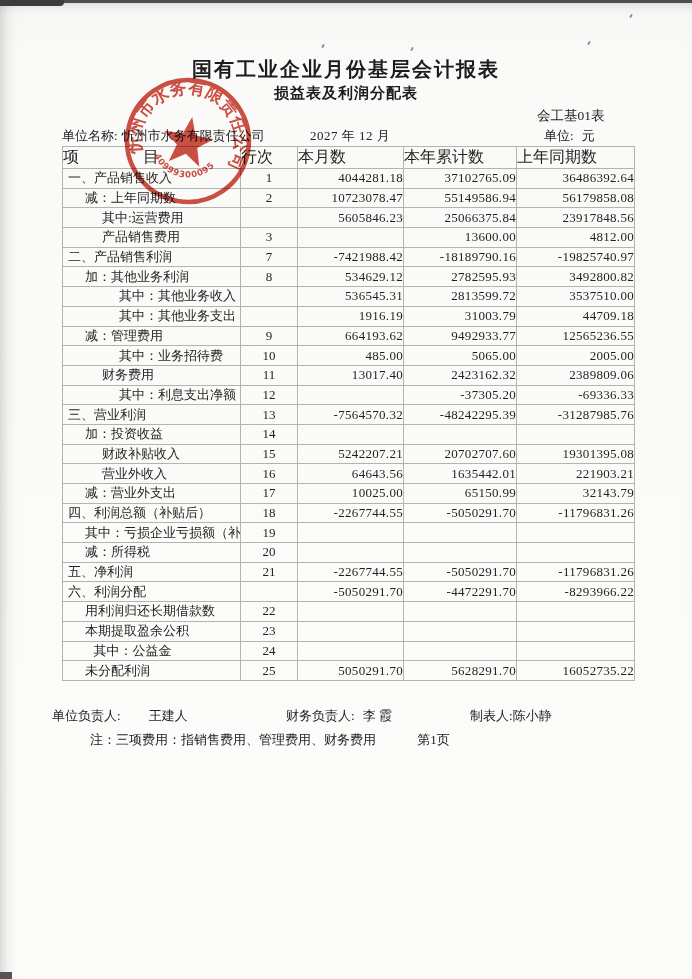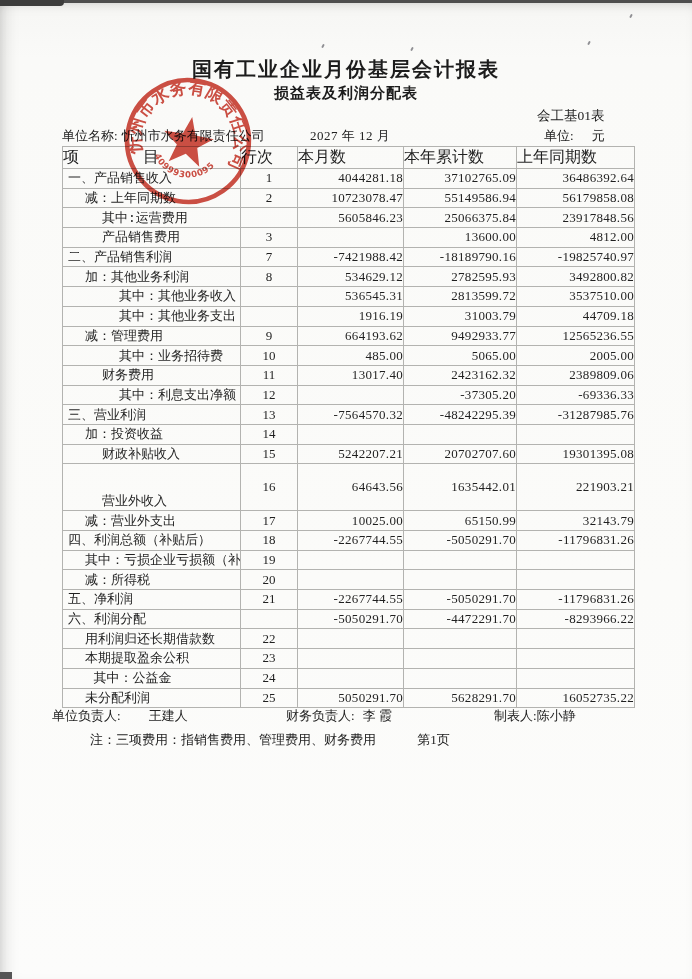--- a/index.html
+++ b/index.html
@@ -17,36 +17,36 @@
   .title{position:absolute;left:0;top:56px;width:100%;text-align:center;
     font-size:20px;font-weight:bold;letter-spacing:2px;color:#1c1c1c;margin:0;}
   .subtitle{position:absolute;left:0;top:84px;width:100%;text-align:center;
     font-size:15px;font-weight:bold;letter-spacing:1px;color:#1c1c1c;}
   .form-code{position:absolute;left:537px;top:107px;font-size:13.5px;color:#222;}
   .meta{position:absolute;left:62px;top:127px;width:572px;height:19px;font-size:13px;}
   .meta .unit{position:absolute;left:0;top:0;}
   .meta .unit .lbl{margin-right:4px;}
   .meta .period{position:absolute;left:248px;top:0;letter-spacing:.5px;}
   .meta .cur{position:absolute;left:482px;top:0;}
-  .meta .cur .lbl{margin-right:18px;}
+  .meta .cur .lbl{margin-right:8px;}
 
   table.rpt{position:absolute;left:62px;top:146px;width:572px;border-collapse:collapse;
     table-layout:fixed;font-size:13px;color:#1f1f1f;}
   table.rpt th,table.rpt td{border:1px solid #b3b3b0;padding:0;overflow:hidden;white-space:nowrap;}
   table.rpt th{height:20px;font-weight:normal;text-align:left;font-size:16px;margin-left:48px;}
   table.rpt td{height:18.7px;}
   td.c-item{text-align:left;}
   td.c-item span{display:inline-block;}
   td.c-line{text-align:center;}
   td.c-num{text-align:right;padding-right:4px;letter-spacing:.3px;}
 
   .footer{position:absolute;top:707px;left:0;width:692px;height:18px;font-size:13px;}
   .footer .g1{position:absolute;left:52px;}
   .footer .g2{position:absolute;left:286px;}
-  .footer .g3{position:absolute;left:494px;}
+  .footer .g3{position:absolute;left:470px;}
   .footer .name{margin-left:28px;}
   .footer .name-sm{margin-left:8px;}
   .footer .name-0{margin-left:0;}
   .note{position:absolute;top:731px;left:90px;font-size:13px;}
   .note .pageno{margin-left:38px;}
 
   .stamp{position:absolute;left:117px;top:70px;width:142px;height:142px;
     mix-blend-mode:multiply;opacity:.88;transform:rotate(10deg);}
 </style>
 </head>
@@ -103,21 +103,21 @@
 
     <tr>
       <td class="c-item"><span style="padding-left: 22px;">减：上年同期数</span></td>
       <td class="c-line">2</td>
       <td class="c-num">10723078.47</td>
       <td class="c-num">55149586.94</td>
       <td class="c-num">56179858.08</td>
     </tr>
 
     <tr>
-      <td class="c-item"><span style="padding-left: 39px; font-family: Liberation Mono, monospace;">其中:运营费用</span></td>
+      <td class="c-item"><span style="padding-left: 39px;">其中:运营费用</span></td>
       <td class="c-line"></td>
       <td class="c-num">5605846.23</td>
       <td class="c-num">25066375.84</td>
       <td class="c-num">23917848.56</td>
     </tr>
 
     <tr>
       <td class="c-item"><span style="padding-left: 39px;">产品销售费用</span></td>
       <td class="c-line">3</td>
       <td class="c-num"></td>
@@ -208,21 +208,21 @@
 
     <tr>
       <td class="c-item"><span style="padding-left: 39px;">财政补贴收入</span></td>
       <td class="c-line">15</td>
       <td class="c-num">5242207.21</td>
       <td class="c-num">20702707.60</td>
       <td class="c-num">19301395.08</td>
     </tr>
 
     <tr>
-      <td class="c-item"><span style="padding-left: 39px; margin-top: 28px;">营业外收入</span></td>
+      <td class="c-item"><span style="padding-left: 39px;">营业外收入</span></td>
       <td class="c-line">16</td>
       <td class="c-num">64643.56</td>
       <td class="c-num">1635442.01</td>
       <td class="c-num">221903.21</td>
     </tr>
 
     <tr>
       <td class="c-item"><span style="padding-left: 22px;">减：营业外支出</span></td>
       <td class="c-line">17</td>
       <td class="c-num">10025.00</td>

